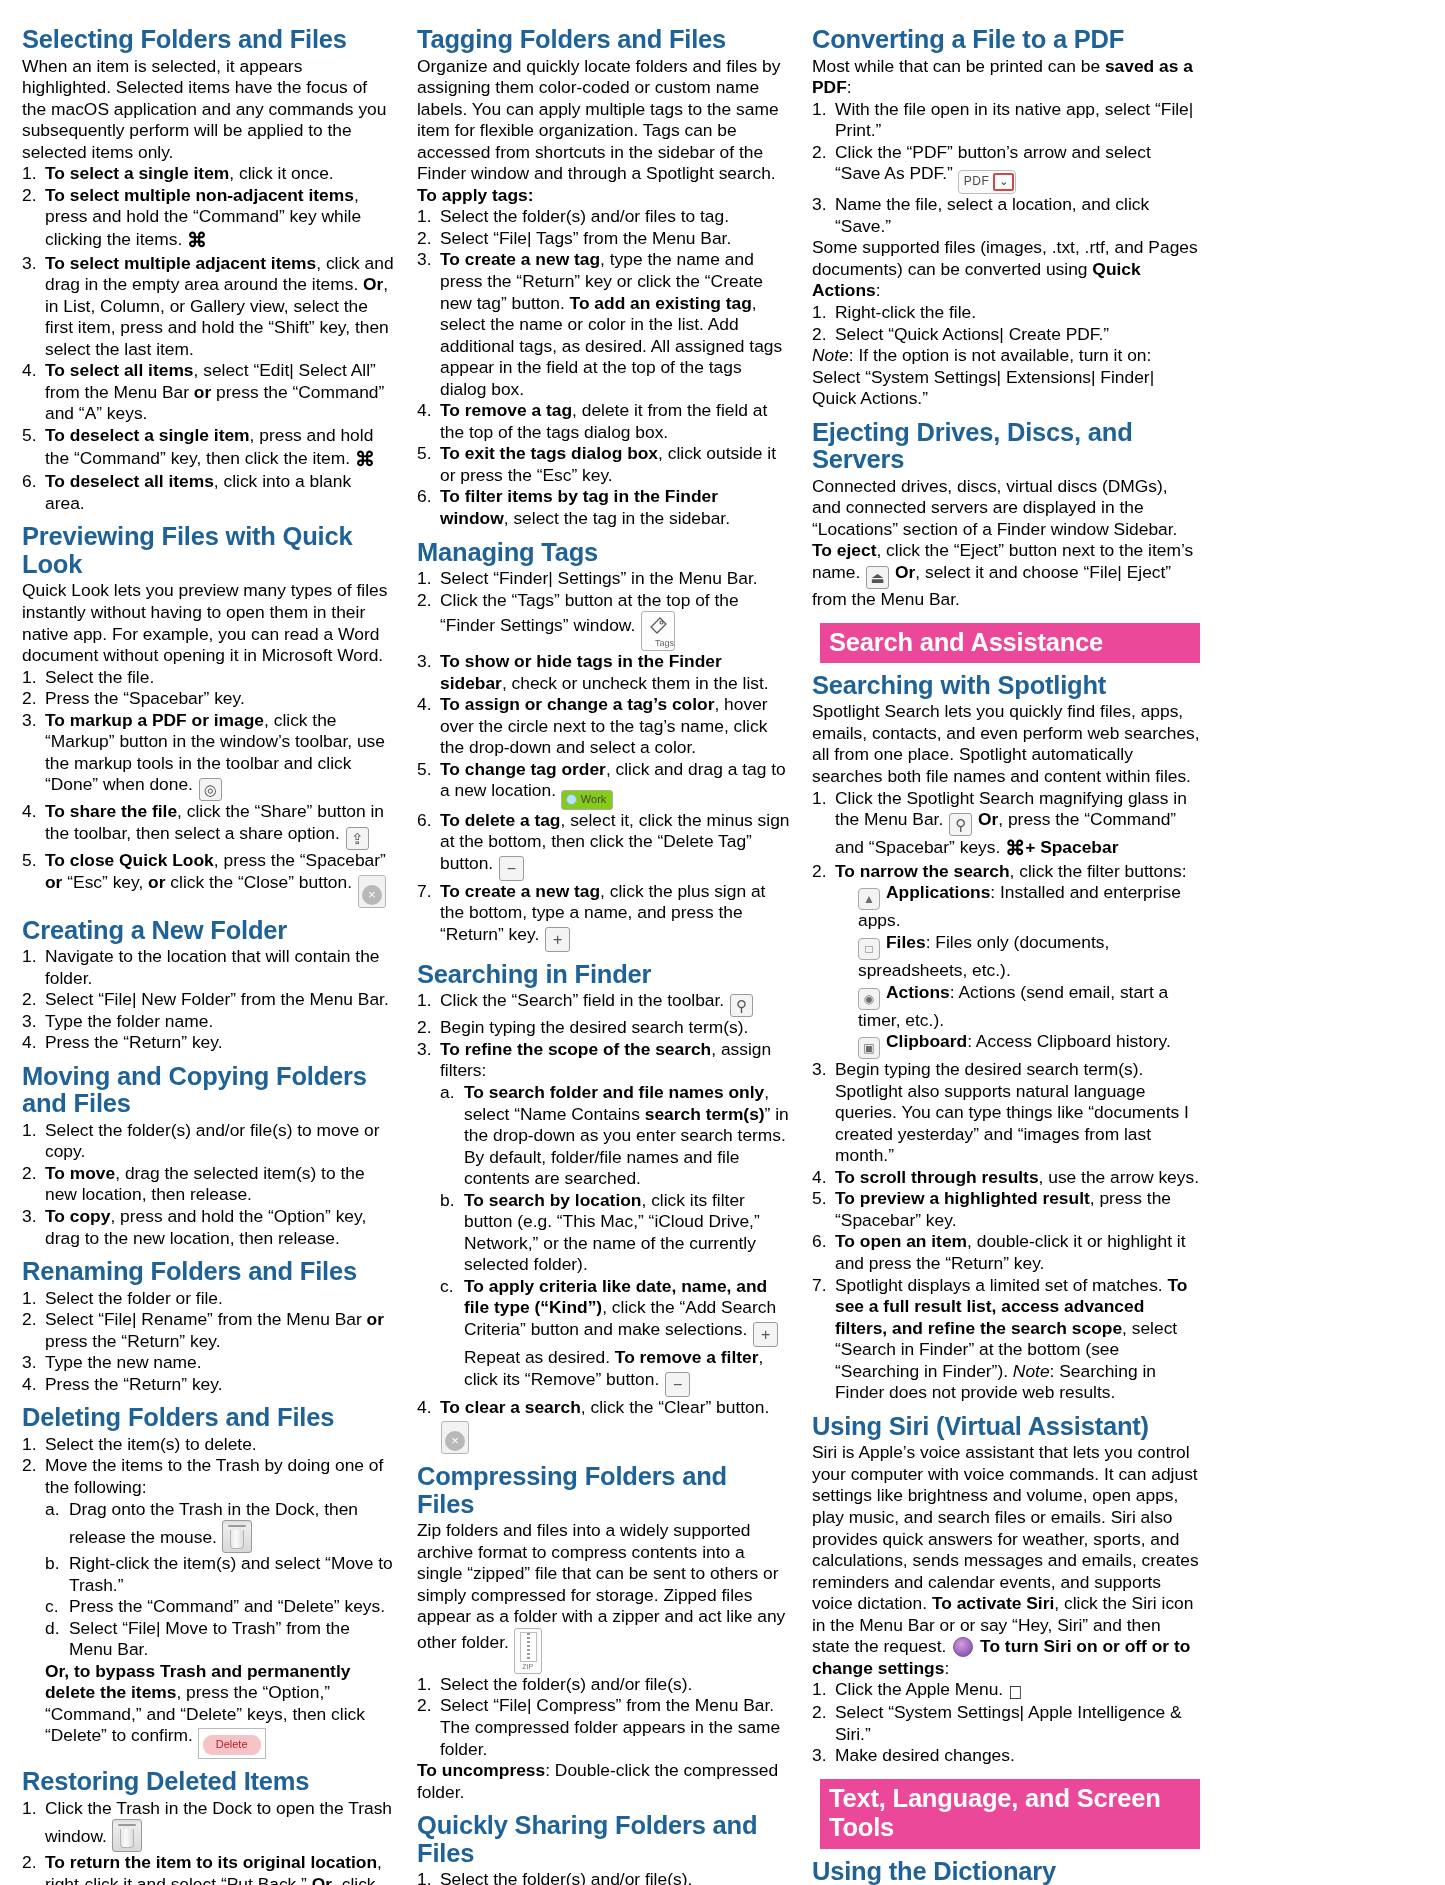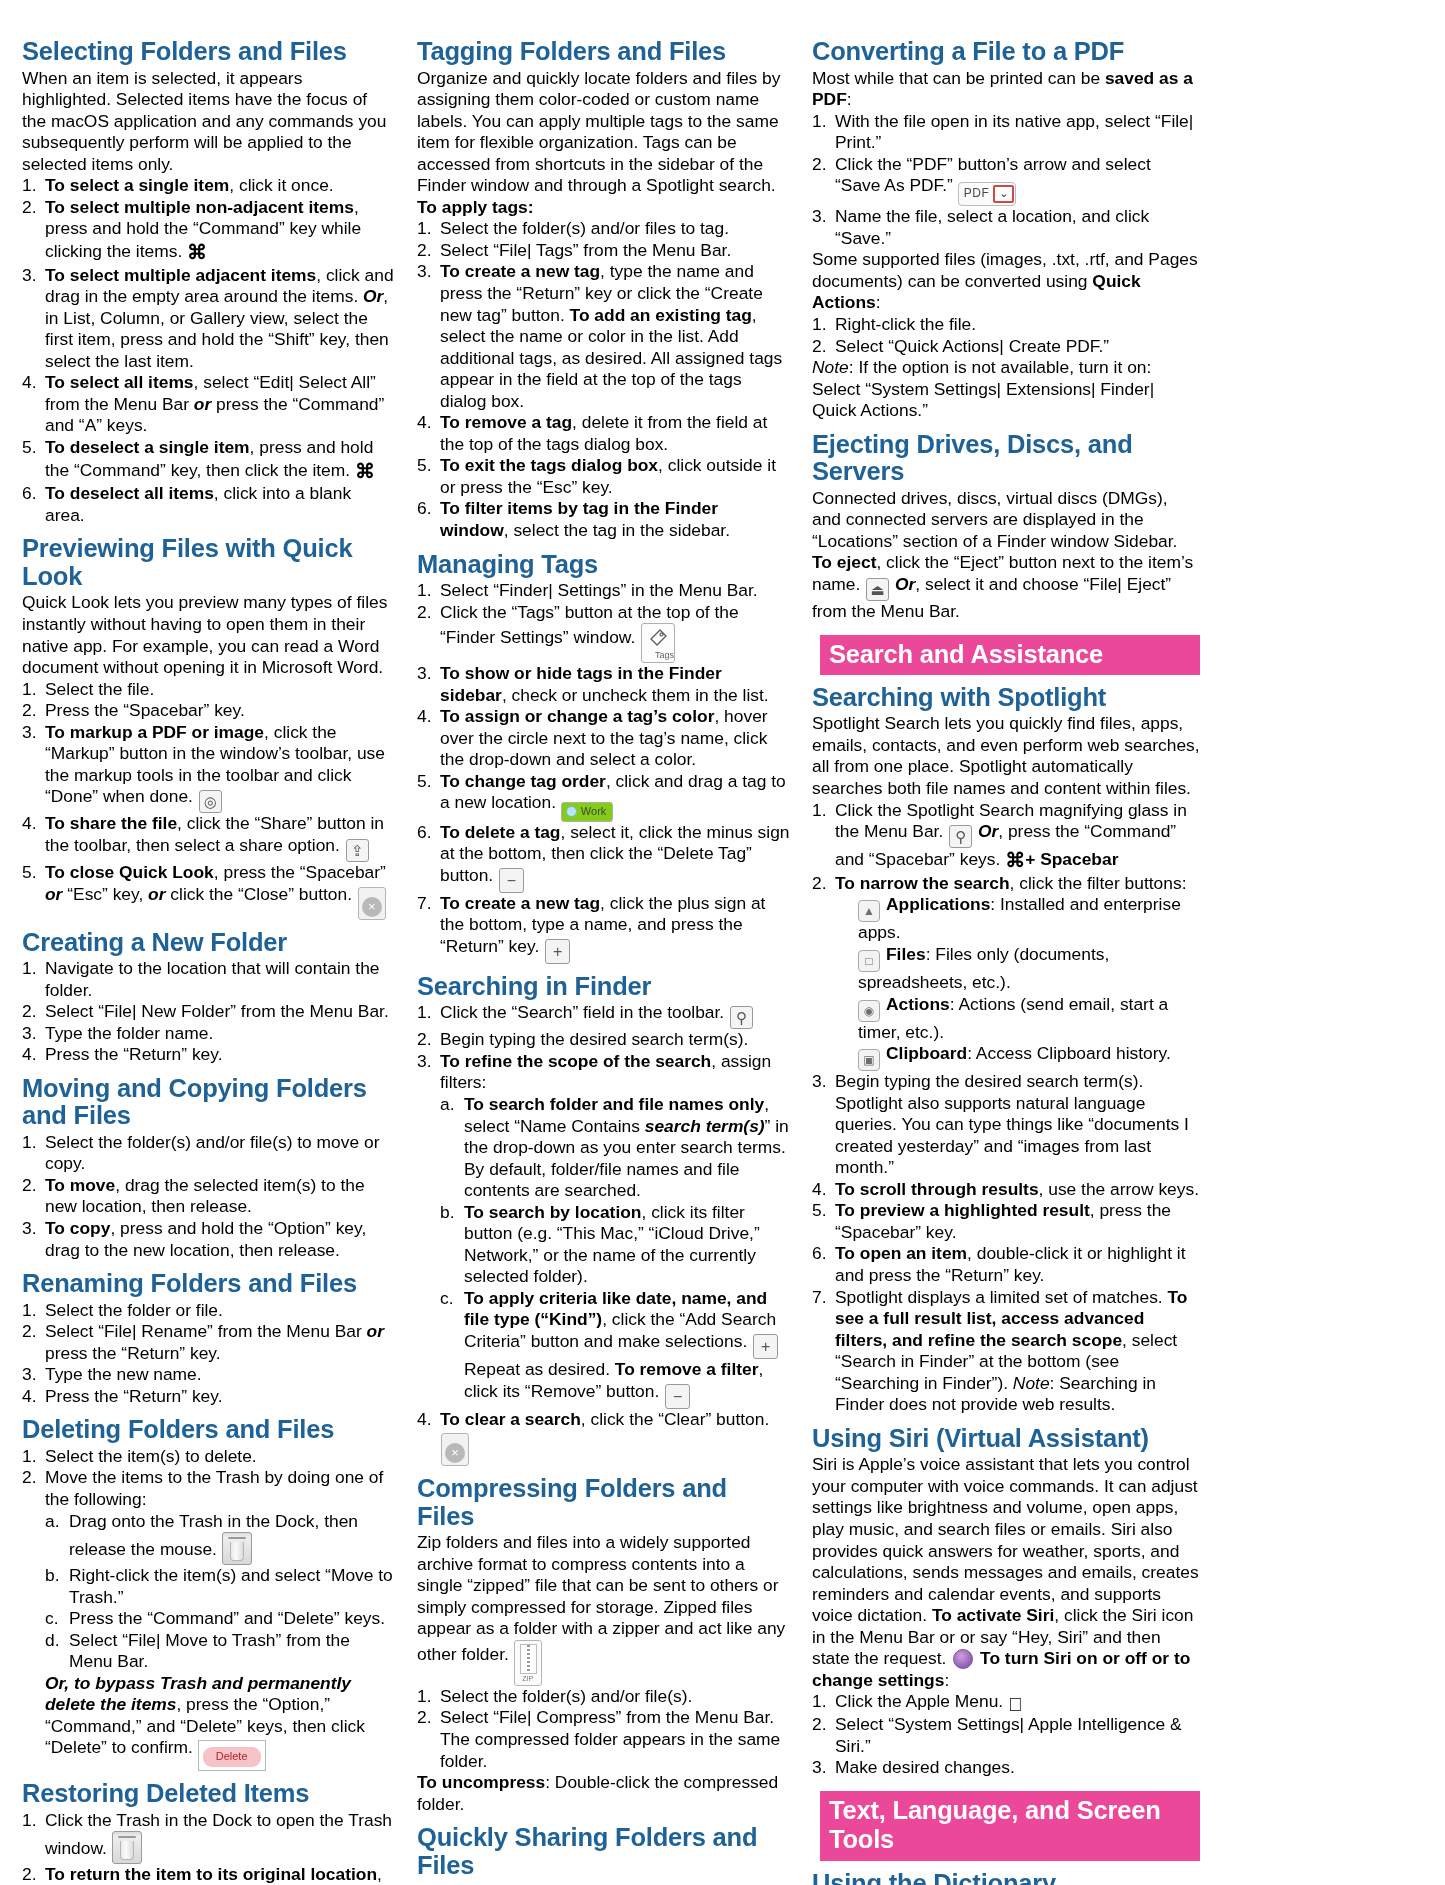--- a/index.html
+++ b/index.html
@@ -7,21 +7,21 @@
   body {
     width: 1445px;
     height: 1885px;
     background: #ffffff;
     font-family: "Liberation Sans", sans-serif;
     color: #000000;
   }
   .page {
     width: 1445px;
     height: 1791px;
-    padding: 38px 22px 10px 22px;
+    padding: 26px 22px 10px 22px;
     display: flex;
     gap: 0px;
   }
   .col {
     width: 385px;
     padding-right: 12px;
   }
   .col + .col { margin-left: 10px; }
   .col3 { width: 400px; }
 
@@ -83,21 +83,21 @@
   }
   ol.sub > li > .num {
     position: absolute;
     left: 0;
     top: 0;
   }
   .indent { padding-left: 23px; }
 
   b { font-weight: bold; }
   i { font-style: italic; }
-  .bi { font-weight: bold; font-style: italic; }
+  .bi { font-weight: bold; }
 
   
   .chip {
     display: inline-block;
     vertical-align: -5px;
     border: 1px solid #9a9a9a;
     background: #f4f4f4;
     border-radius: 3px;
     text-align: center;
     line-height: 1;

